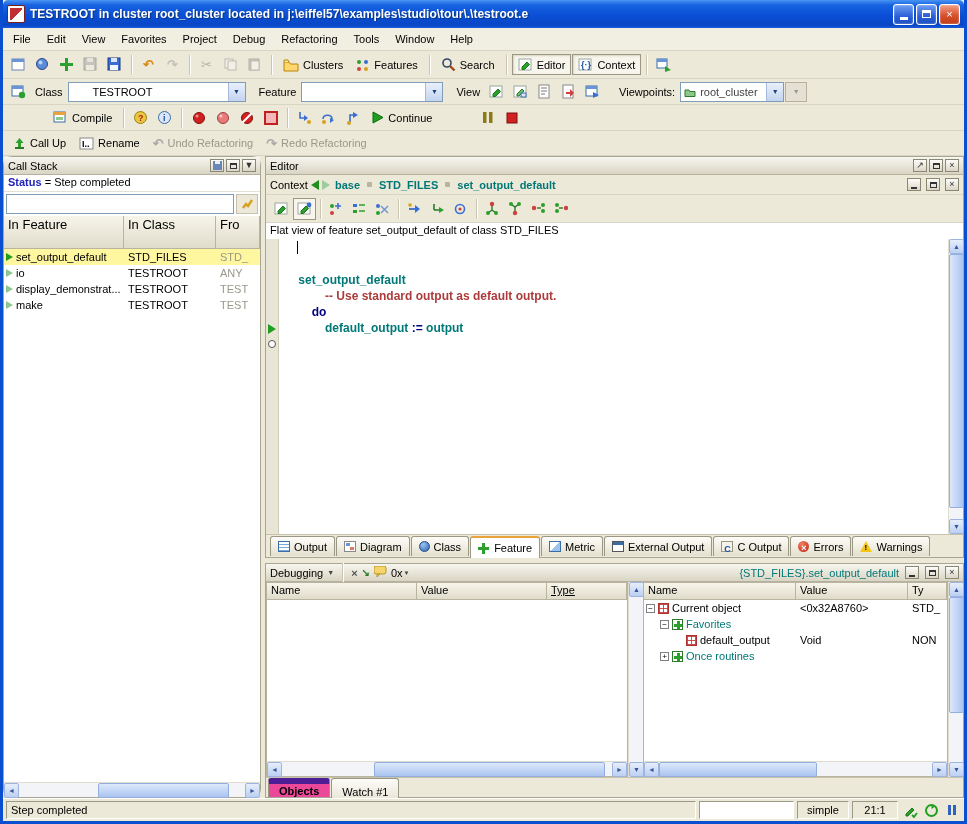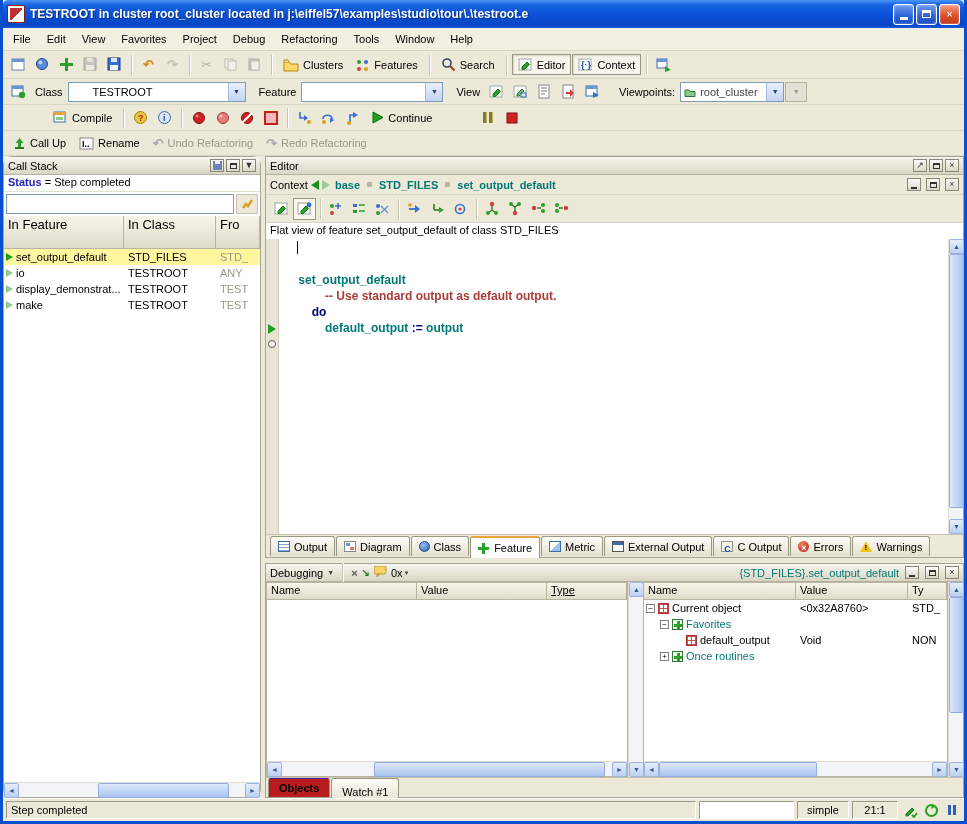--- a/index.html
+++ b/index.html
@@ -124,21 +124,21 @@
   .dt-row span{white-space:nowrap;overflow:hidden;}
   .w-name{width:150px;flex:none;} .w-val{width:130px;flex:none;} .w-typ{flex:1;min-width:0;text-decoration:underline;}
   .o-name{width:152px;flex:none;} .o-val{width:112px;flex:none;} .o-typ{flex:1;min-width:0;}
   .cellpad{padding-left:4px;}
   .teal{color:var(--accent-teal,#007878);}
   .exp{width:9px;height:9px;border:1px solid #808080;background:#fff;font:8px/8px "Liberation Sans",sans-serif;text-align:center;color:#000;flex:none;display:inline-block;}
   .dti{width:11px;height:11px;flex:none;display:inline-block;border:1px solid #b03030;background:repeating-linear-gradient(90deg,rgba(192,64,64,.9) 0 1px,transparent 1px 4px),repeating-linear-gradient(0deg,rgba(192,64,64,.9) 0 1px,transparent 1px 4px),#fff;}
   .dti.green{border-color:#2a7a2a;background:linear-gradient(#2ca02c,#2ca02c) 4px 1px/3px 9px no-repeat,linear-gradient(#2ca02c,#2ca02c) 1px 4px/9px 3px no-repeat,#fff;}
   .dbg-tabs{height:20px;background:#ece9d8;display:flex;align-items:flex-start;padding:0 2px;gap:1px;flex:none;border-top:1px solid #c6c2ae;}
   .dbg-tabs .tab{height:26px;padding:1px 10px;}
-  .dbg-tabs .tab.active{height:19px;border-top:1px solid #4c1d95;background:#b91c1c;font-weight:bold;justify-content:center;}
+  .dbg-tabs .tab.active{height:19px;border-top:6px solid #4c1d95;background:#ec4899;font-weight:bold;justify-content:center;}
   
   .statusbar{height:23px;background:#ece9d8;border-top:1px solid #fff;display:flex;align-items:center;padding:2px 3px;gap:3px;flex:none;font-size:11px;}
   .sunken{border:1px solid;border-color:#9a9887 #fff #fff #9a9887;background:#ece9d8;height:18px;display:flex;align-items:center;padding:0 4px;white-space:nowrap;}
   .statusbar .msg{flex:1;min-width:0;}
   .statusbar .prog{width:95px;background:#fff;}
   .statusbar .mode{width:52px;justify-content:center;}
   .statusbar .pos{width:46px;justify-content:center;}
   .pausebars{display:inline-flex;gap:2px;}
   .pausebars i{width:3px;height:10px;background:#3060c0;display:inline-block;}
   .sicon{width:18px;height:18px;display:flex;align-items:center;justify-content:center;}

